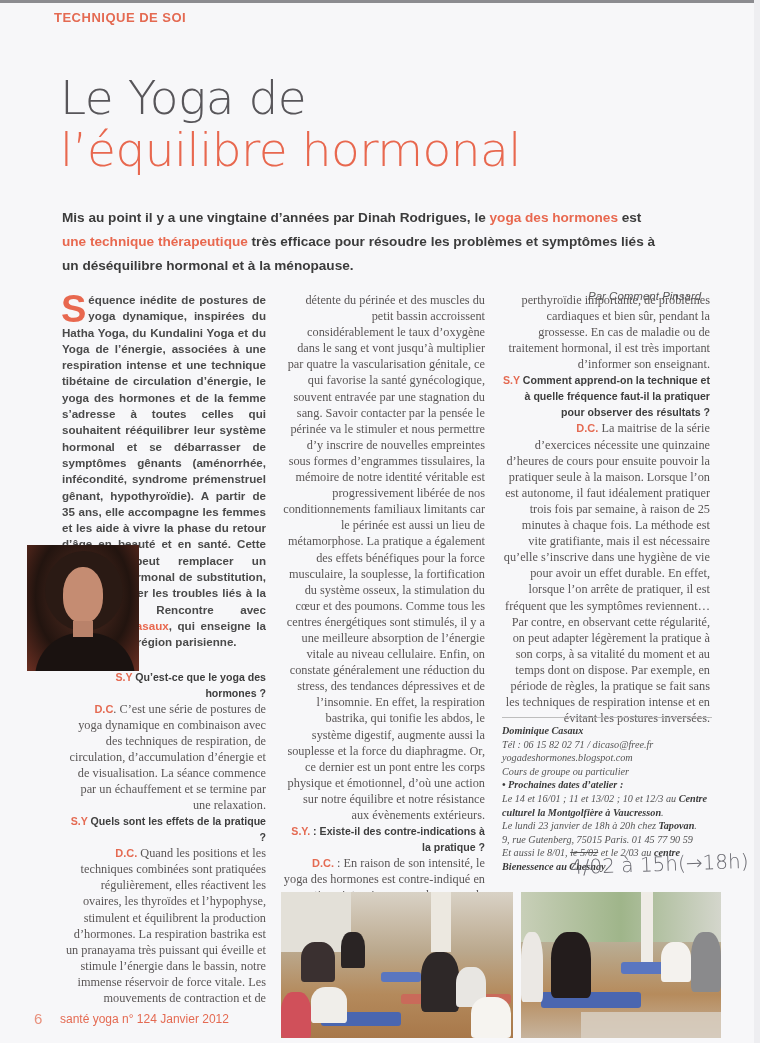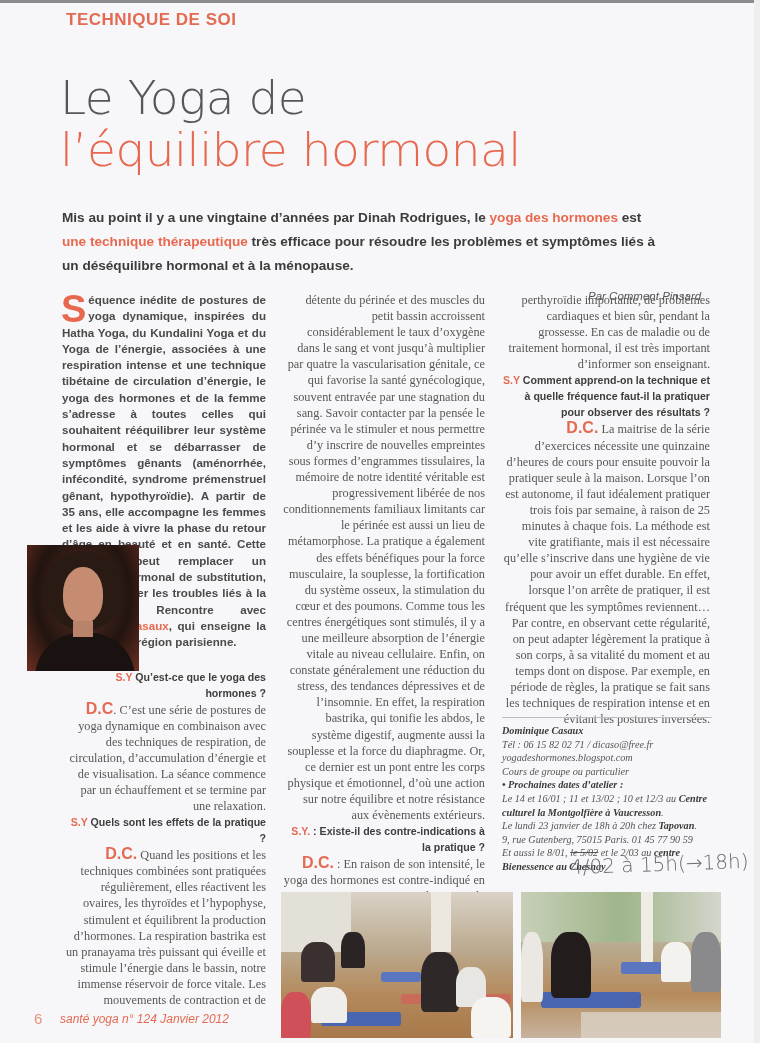--- a/index.html
+++ b/index.html
@@ -4,23 +4,23 @@
 <style>
   html, body { margin:0; padding:0; }
   body {
     width:760px; height:1043px; position:relative; overflow:hidden;
     background:#f7f7f9;
     font-family:"DejaVu Sans", sans-serif;
     color:#3a3a3a;
   }
   .topbar { position:absolute; left:0; top:0; width:760px; height:3px; background:#8c8c90; }
   .rubric {
-    position:absolute; left:66px; top:10px;
+    position:absolute; left:54px; top:10px;
     font-family:"Liberation Sans", sans-serif; font-weight:bold;
-    font-size:17px; letter-spacing:0.5px; color:#e46a52;
+    font-size:13px; letter-spacing:0.5px; color:#e46a52;
   }
   .title {
     position:absolute; left:60px; top:72px;
     font-family:"DejaVu Sans", sans-serif; font-weight:300;
     font-size:47px; line-height:52px; letter-spacing:-0.5px;
   }
   .title .l1 { color:#58565a; display:block; }
   .title .l2 { color:#e8684f; display:block; }
   .lede {
     position:absolute; left:62px; top:206px; width:600px;
@@ -48,21 +48,21 @@
     margin:2px 2px 0 -1px; font-weight:bold;
   }
   .intro .name { color:#e8684f; }
 
   .serif {
     font-family:"Liberation Serif", serif; font-size:12.3px; line-height:16.1px;
     color:#5a5656; text-align:right;
   }
   .q { font-family:"Liberation Sans", sans-serif; font-weight:bold; font-size:10.6px; line-height:16px; color:#3e3e3e; }
   .tag { color:#e46a52; font-family:"Liberation Sans", sans-serif; font-weight:bold; }
-  .tag-s { font-size:16px;margin-left:16px; }
+  .tag-s { font-size:11px;margin-left:16px; }
   p { margin:0; }
 
   .contact {
     position:absolute; left:502px; top:717px; width:210px;
     border-top:1px solid #bdbdbd; padding-top:6px;
     font-family:"Liberation Serif", serif; font-style:italic;
     font-size:10.2px; line-height:13.6px; color:#555;
   }
   .contact b { font-style:italic; color:#3a3a3a; }
   .contact .strike { text-decoration:line-through; }
@@ -77,21 +77,21 @@
   .photo2 { left:521px; width:200px; background:linear-gradient(180deg,#cfd3c6 0%,#b9ad94 35%,#b68b5c 70%,#c7b49e 100%); }
   .mat { position:absolute; background:#4a66b0; border-radius:3px; }
   .person { position:absolute; border-radius:40% 40% 10% 10%; }
 
   .footer-num {
     position:absolute; left:34px; top:1010px;
     font-family:"Liberation Sans", sans-serif; font-size:15px; color:#e8907c;
   }
   .footer-mag {
     position:absolute; left:60px; top:1012px;
-    font-family:"Liberation Sans", sans-serif; font-style:italic;
+    font-family:"Liberation Sans", sans-serif; 
     font-size:12px; color:#e46a52;
   }
   .rightedge { position:absolute; right:0; top:0; width:6px; height:1043px; background:#eeeef1; }
 </style>
 </head>
 <body>
 
 <div class="topbar"></div>
 <div class="rightedge"></div>
 

